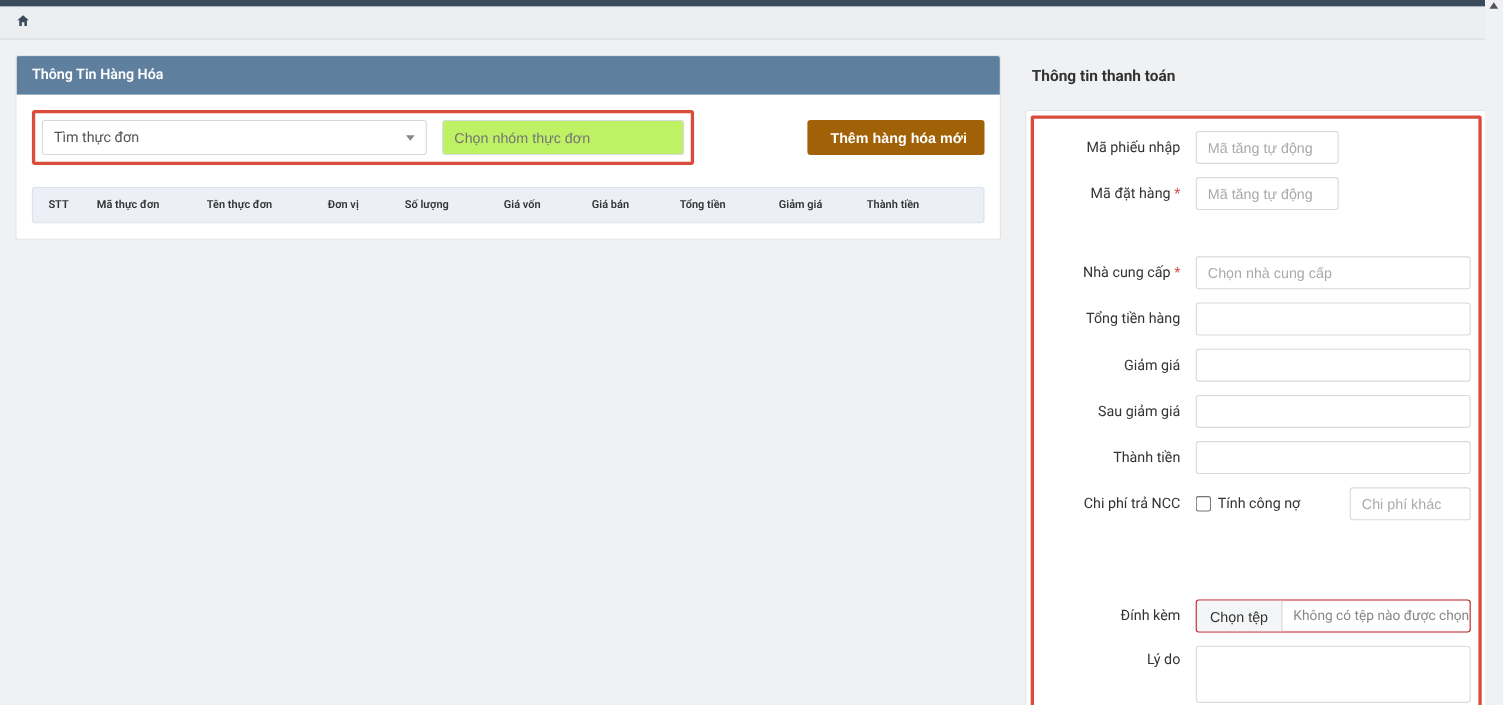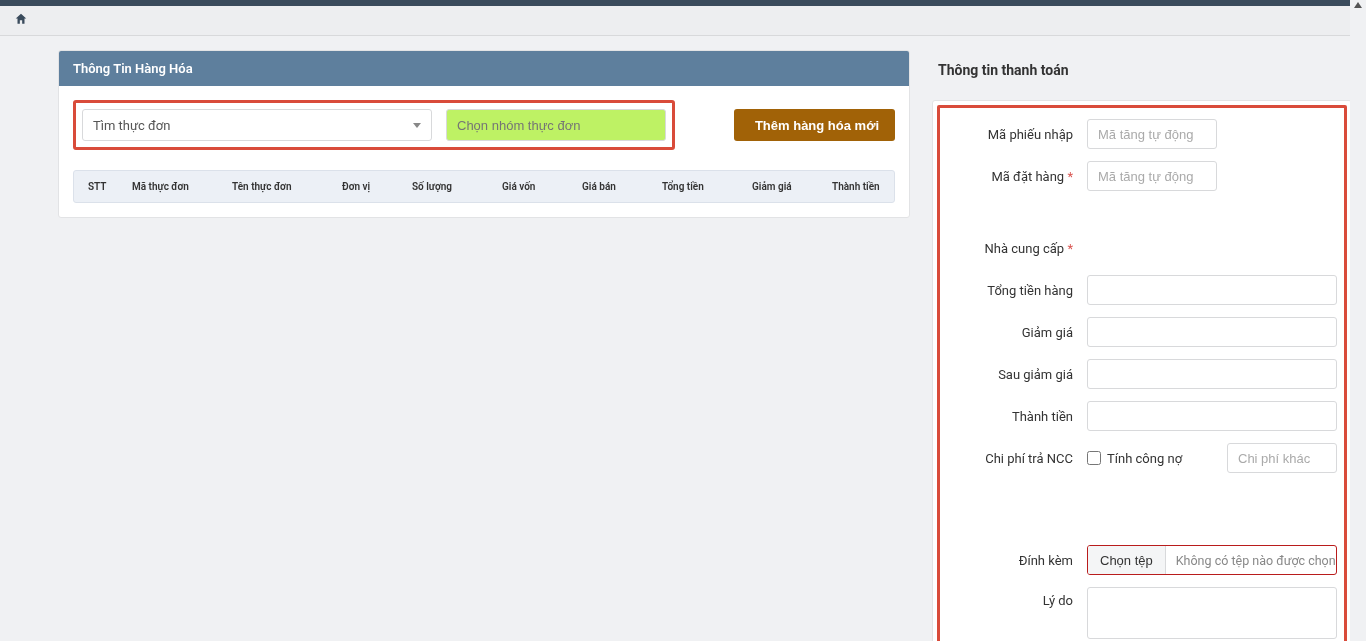--- a/index.html
+++ b/index.html
@@ -30,21 +30,20 @@
   }
   .page-wrap {
     display: flex;
     gap: 22px;
     padding: 14px;
     align-items: flex-start;
   }
   .left-col {
     flex: 1;
     min-width: 0;
-    margin-left: 44px;
   }
   .right-col {
     width: 420px;
     flex-shrink: 0;
   }
   .panel {
     background: #fff;
     border: 1px solid #e2e3e5;
     border-radius: 3px;
     overflow: hidden;
@@ -328,20 +327,21 @@
         </div>
         <input class="form-control small" placeholder="Mã tăng tự động" style="">
       </div>
 
       <div class="form-row spacer"></div>
 
       <div class="form-row">
         <div class="form-label">
           <span>Nhà cung cấp</span> <span class="req">*</span>
         </div>
+        <input class="form-control medium" placeholder="Chọn nhà cung cấp" style="">
       </div>
 
       <div class="form-row">
         <div class="form-label">Tổng tiền hàng</div>
         <input class="form-control medium" style="">
       </div>
 
       <div class="form-row">
         <div class="form-label">Giảm giá</div>
         <input class="form-control medium" style="">

